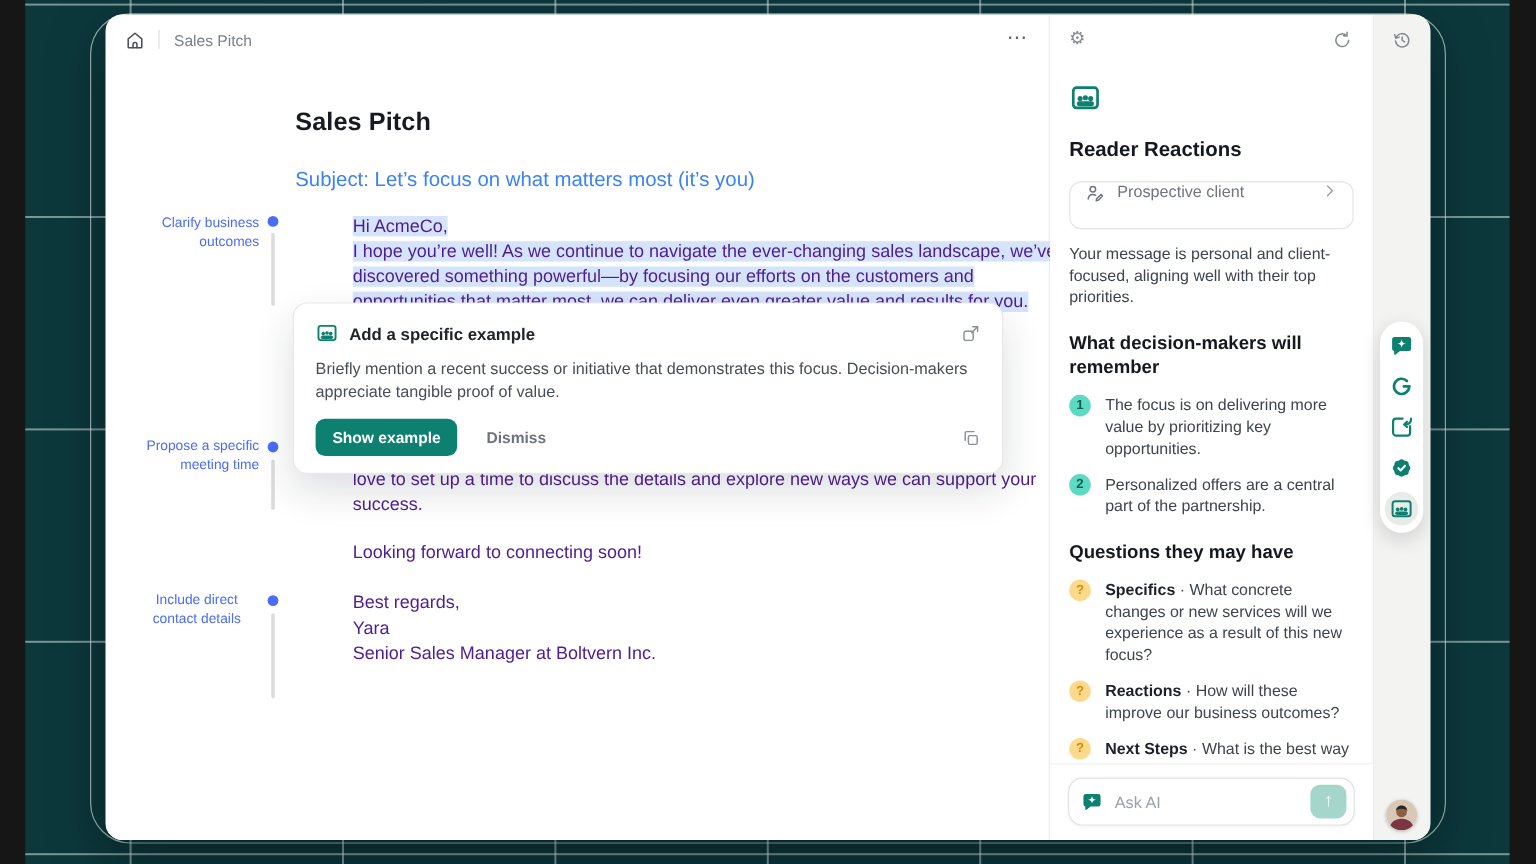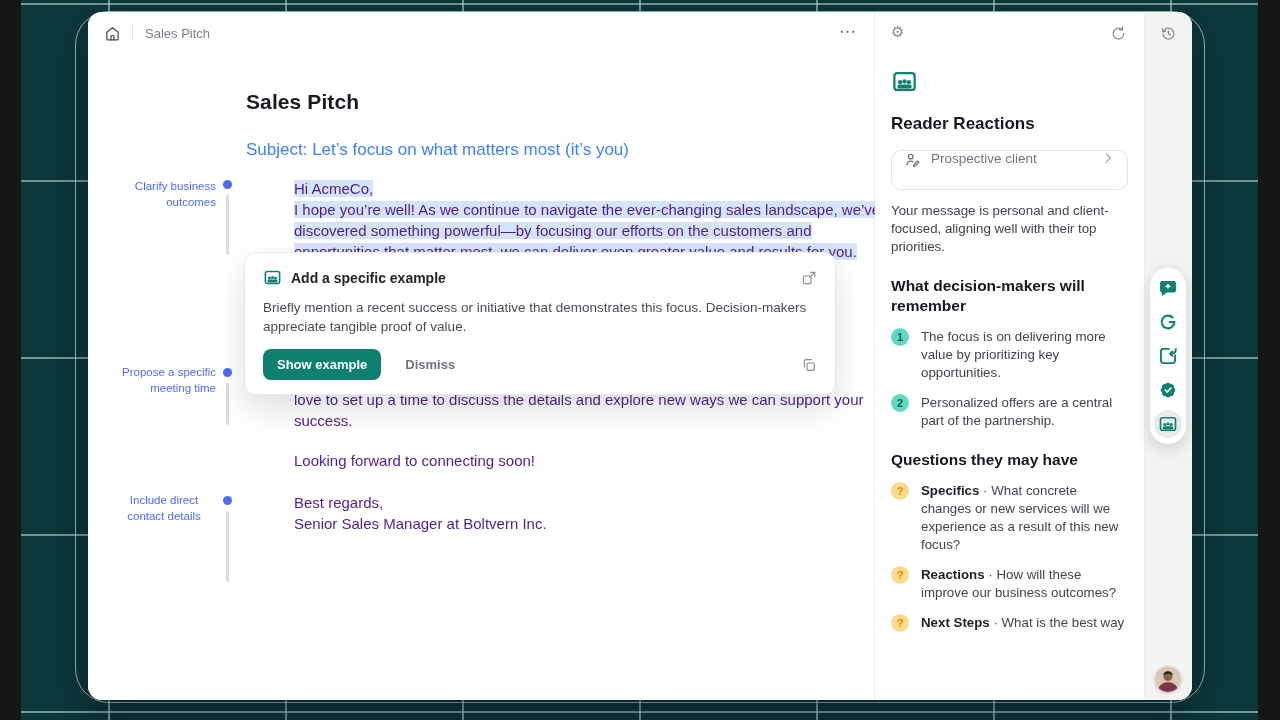--- a/index.html
+++ b/index.html
@@ -122,20 +122,21 @@
       <div class="dot" style="top:484px;"></div>
       <div class="annline" style="top:499px; height:71px;"></div>
 
       <div class="h1">Sales Pitch</div>
       <div class="subject">Subject: Let’s focus on what matters most (it’s you)</div>
       <div class="para" style="top:166px;"><span class="hl">Hi AcmeCo,</span><br><span class="hl">I hope you’re well! As we continue to navigate the ever-changing sales landscape, we’ve discovered something powerful—by focusing our efforts on the customers and opportunities that matter most, we can deliver even greater value and results for you.</span></div>
       <div class="para" style="top:377px;">love to set up a time to discuss the details and explore new ways we can support your success.</div>
       <div class="para" style="top:438px;">Looking forward to connecting soon!</div>
       <div class="para" style="top:480px;">
         <div>Best regards,</div>
+        <div>Yara</div>
         <div>Senior Sales Manager at Boltvern Inc.</div>
       </div>
 
       <div class="popup">
         <div class="popup-head">
           <span style="display:flex;">
             <svg width="19" height="19" viewBox="0 0 24 24">
                 <rect x="3" y="4.5" width="18" height="15" rx="2.5" fill="none" stroke="#0d8070" stroke-width="2"></rect>
                 <circle cx="8.1" cy="12.6" r="1.9" fill="#0d8070"></circle>
                 <circle cx="12" cy="12" r="1.9" fill="#0d8070"></circle>
@@ -223,20 +224,32 @@
         <div class="sb-item">
           <span class="chip q">?</span>
           <span><span class="q-label">Reactions</span><span> · </span><span>How will these improve our business outcomes?</span></span>
         </div>
         <div class="sb-item">
           <span class="chip q">?</span>
           <span><span class="q-label">Next Steps</span><span> · </span><span>What is the best way to schedule a meeting, and who should attend from our side?</span></span>
         </div>
       </div>
 
+      <div class="sb-footer">
+        <div class="askai">
+          <span style="display:flex;">
+            <svg width="18" height="18" viewBox="0 0 24 24">
+                <path d="M5 3.5h14A2.5 2.5 0 0 1 21.5 6v9a2.5 2.5 0 0 1-2.5 2.5h-8.6L6 21a.9.9 0 0 1-1.5-.7v-2.8H5A2.5 2.5 0 0 1 2.5 15V6A2.5 2.5 0 0 1 5 3.5z" fill="#0d8070"></path>
+                <path d="M12 5.8c.5 2.7 1.5 3.7 4.2 4.2-2.7.5-3.7 1.5-4.2 4.2-.5-2.7-1.5-3.7-4.2-4.2 2.7-.5 3.7-1.5 4.2-4.2z" fill="#fff"></path>
+              </svg>
+          </span>
+          <input type="text" placeholder="Ask AI" style="">
+          <span class="send">↑</span>
+        </div>
+      </div>
     </div>
 
     <div class="strip">
       <span class="strip-history">
         <svg width="17" height="17" viewBox="0 0 24 24" fill="none" stroke="#858b93" stroke-width="1.8" stroke-linecap="round" stroke-linejoin="round">
             <path d="M4.6 9.5A7.8 7.8 0 1 1 4.2 13"></path>
             <polyline points="3.2 5.6 4.5 9.6 8.4 8.4"></polyline>
             <polyline points="12 8.3 12 12.2 14.8 14"></polyline>
           </svg>
       </span>

